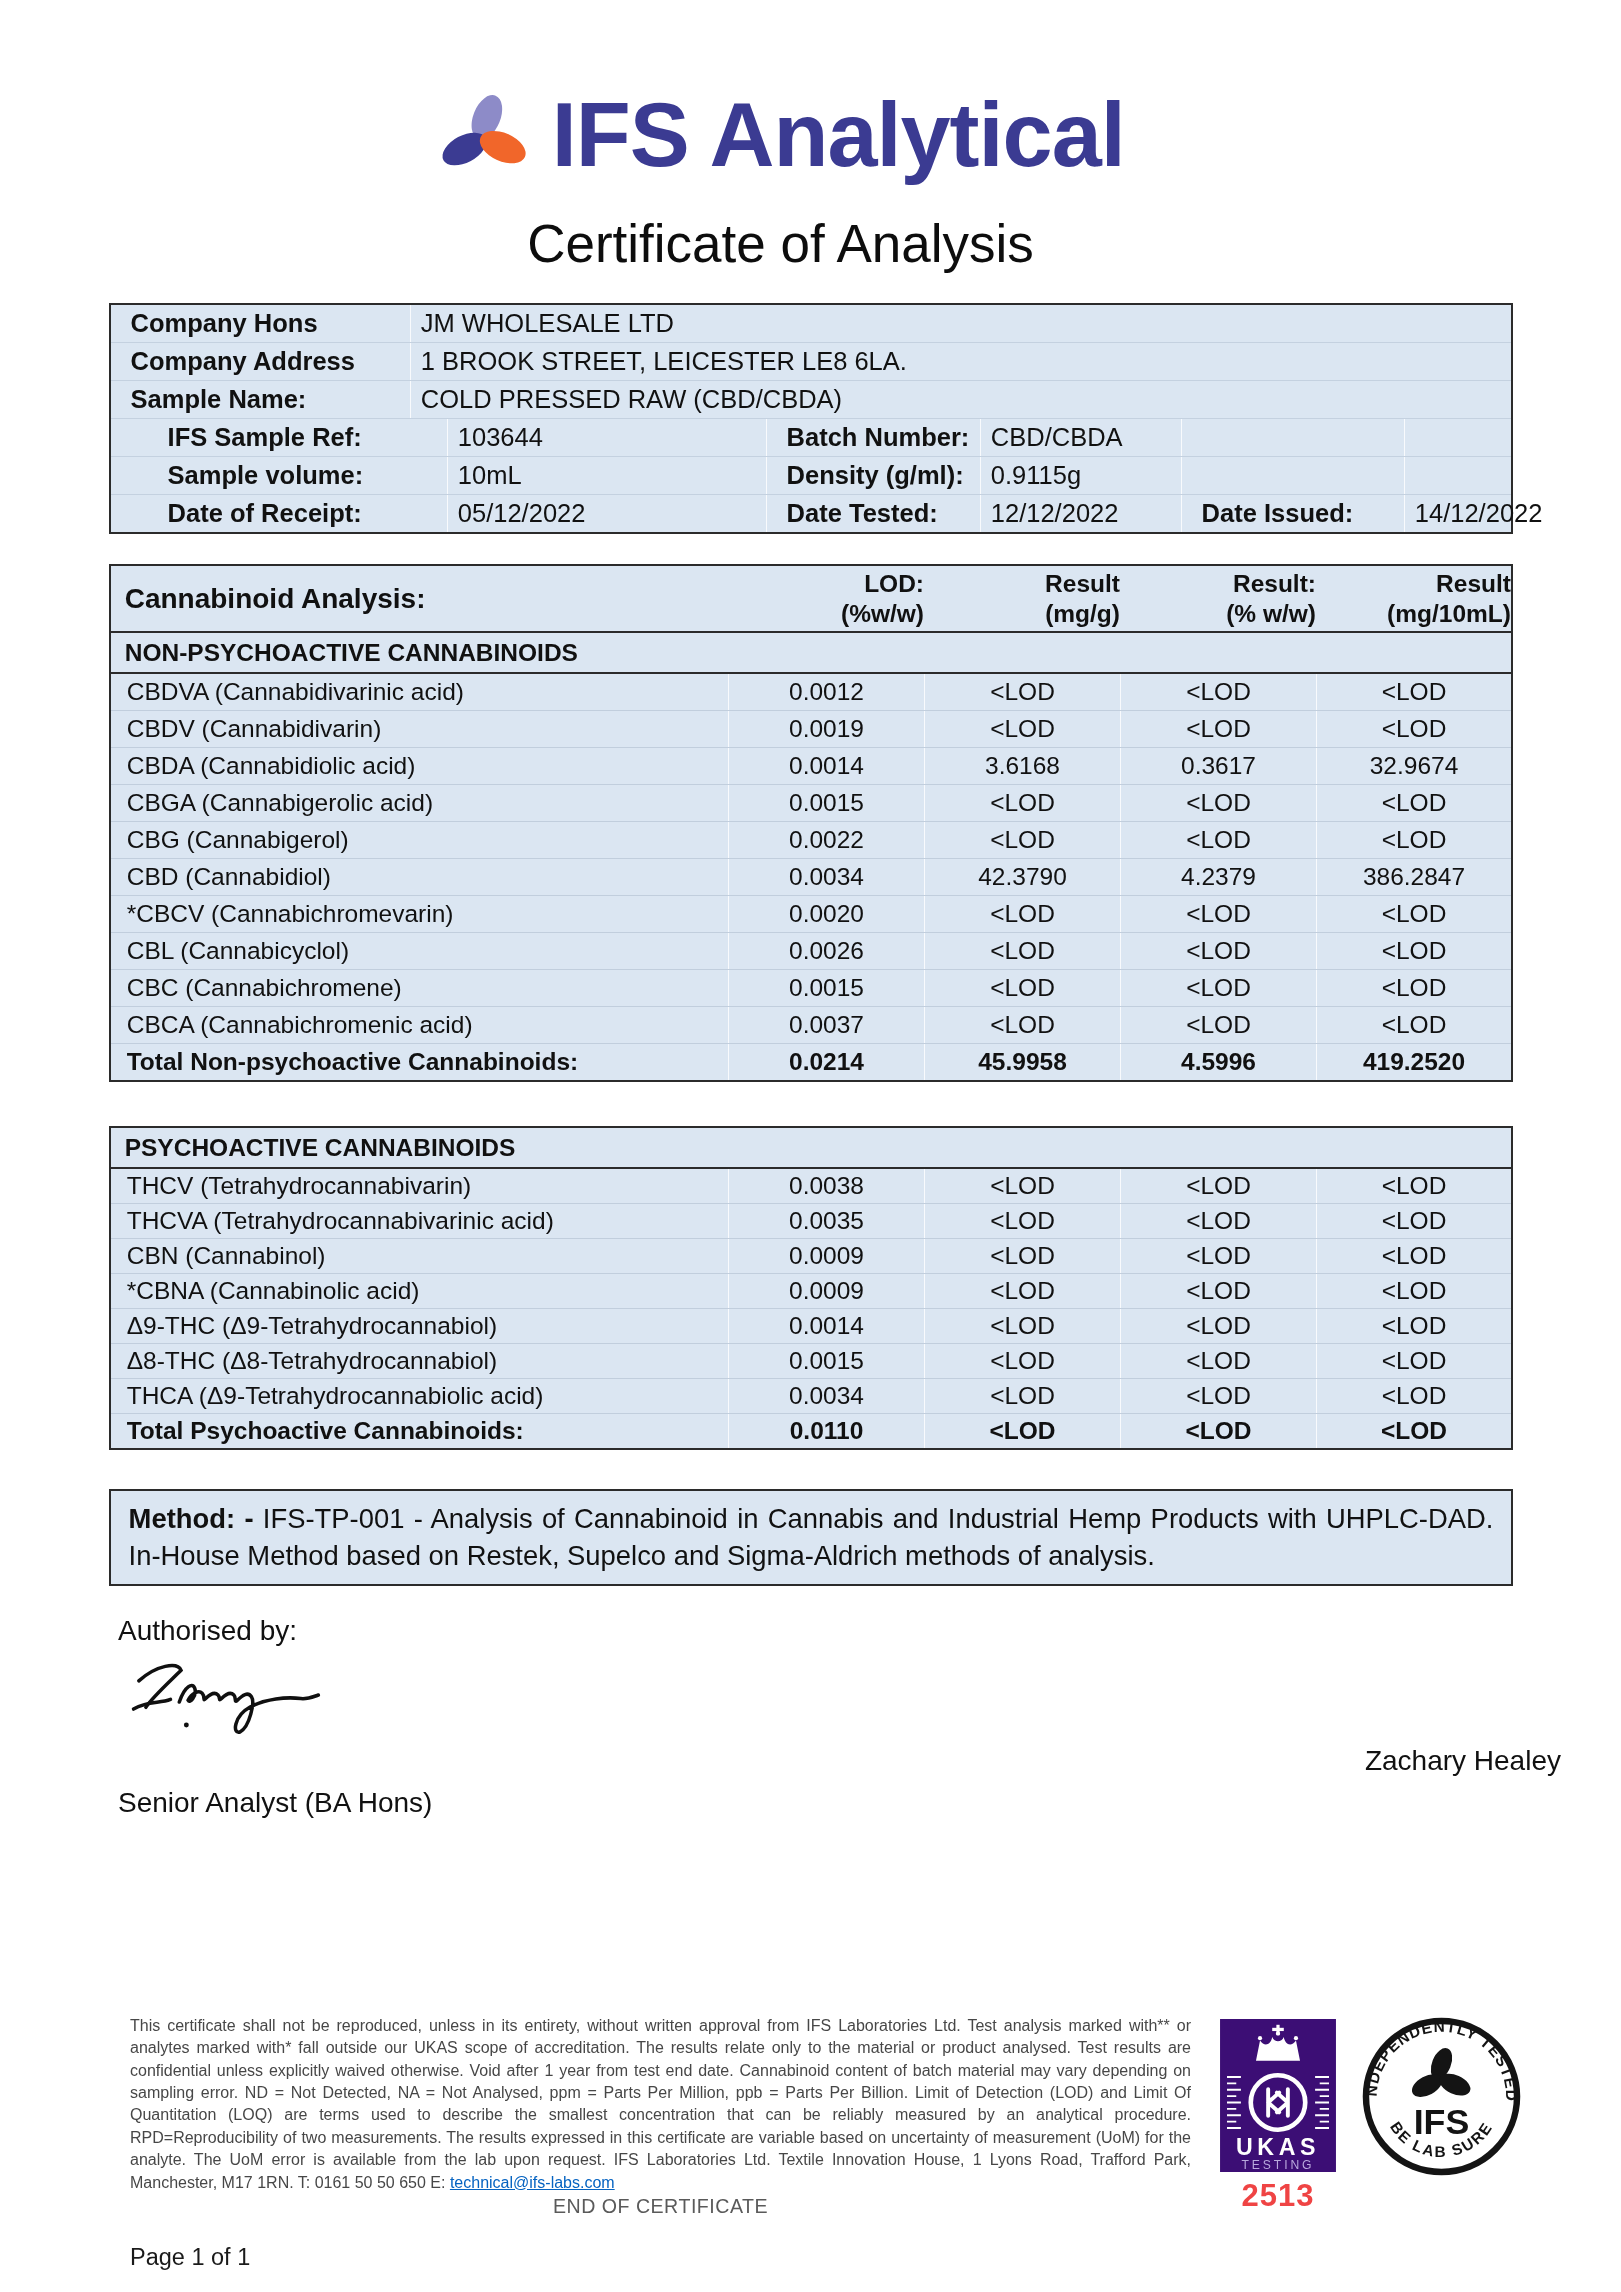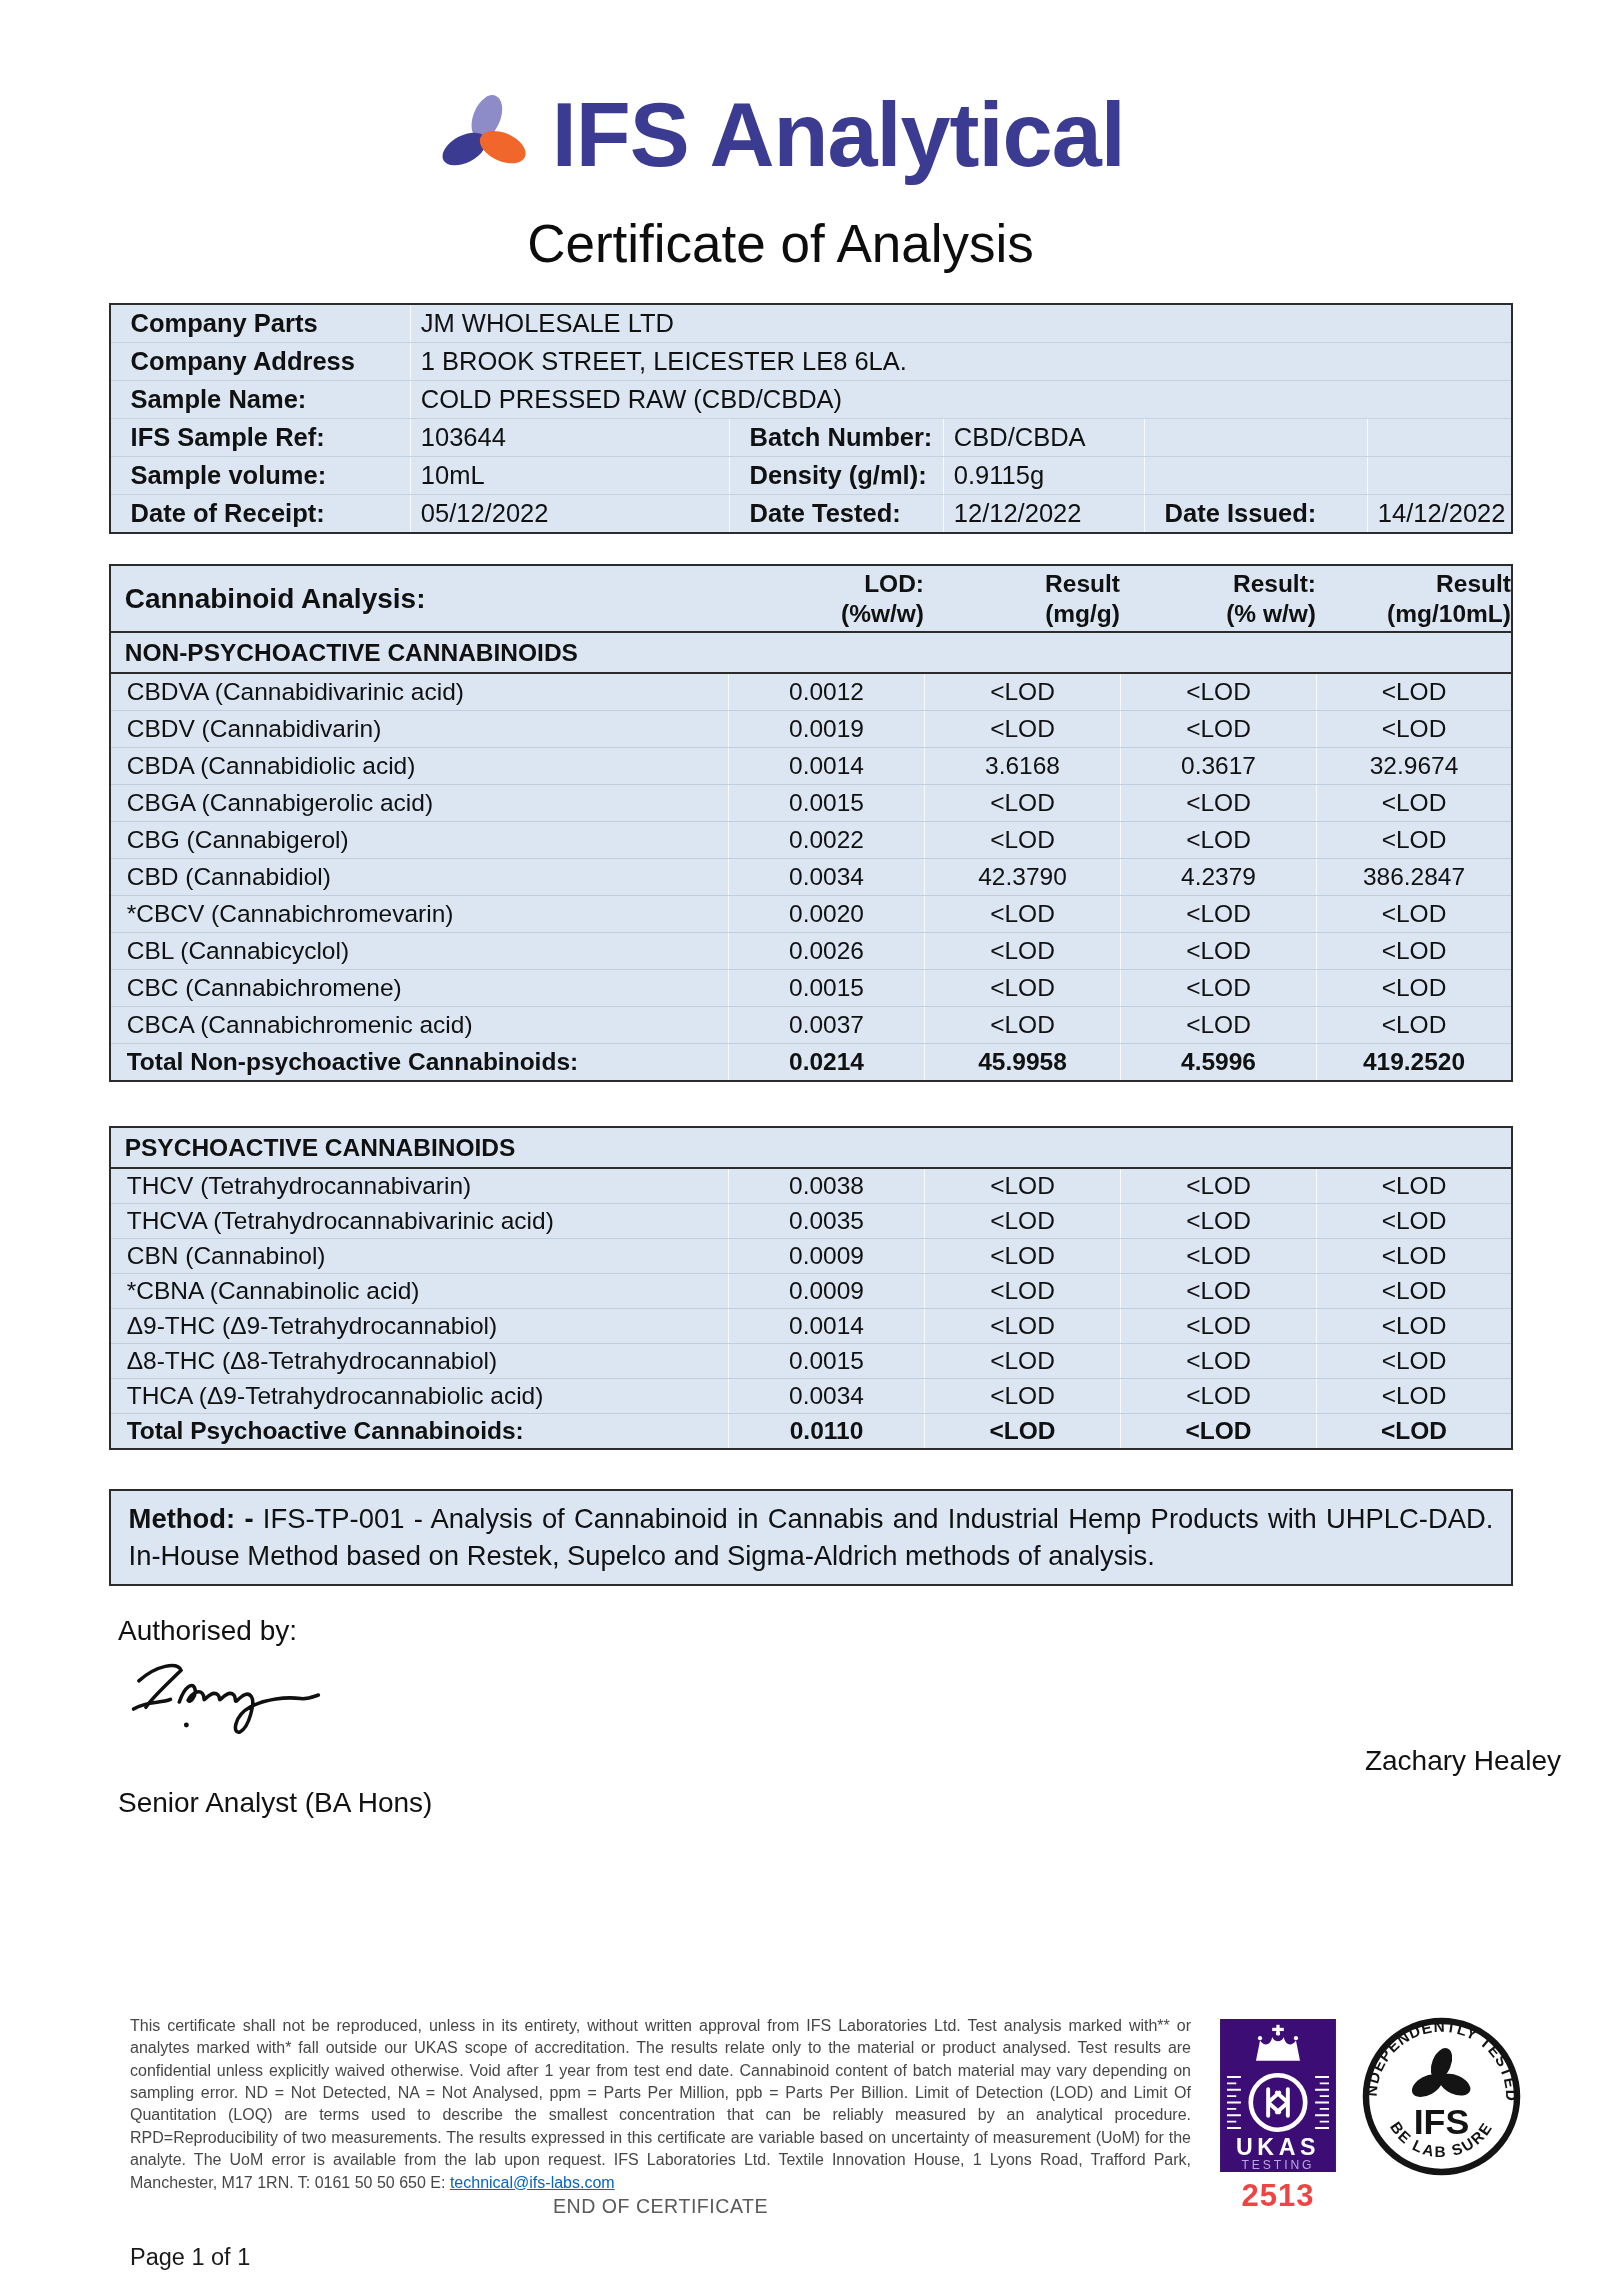--- a/index.html
+++ b/index.html
@@ -7,21 +7,21 @@
         font-family:"Liberation Sans",sans-serif;color:#111;border-radius:18px;}
   
   .brand{display:flex;justify-content:center;align-items:center;gap:17.6px;padding-top:90px;}
   .brand-icon{width:98px;height:84px;}
   .brand-text{font-size:90px;font-weight:bold;color:#3b3b92;letter-spacing:-1px;line-height:1;}
   .cert-title{margin:33px 0 0 0;text-align:center;font-size:53px;font-weight:400;color:#0d0d0d;}
   
   .info-table{width:1404px;margin:29px 0 0 109px;background:#dbe6f2;border:2.9px solid #2b2b2b;box-sizing:border-box;}
   .irow{display:grid;min-height:37px;align-items:center;font-size:25.5px;}
   .irow.full{grid-template-columns:299px auto;}
-  .irow.split{grid-template-columns:299px 319px 214px 201px 223px auto;}
+  .irow.split{grid-template-columns:299px 319px 214px 201px 223px auto;padding-left:37px;}
   .irow + .irow{border-top:1px solid rgba(115,135,160,.22);}
   .irow > div{padding-left:9.8px;height:100%;display:flex;align-items:center;}
   .irow > div + div{border-left:1px solid rgba(255,255,255,.8);}
   .ilabel{font-weight:bold;padding-left:19.6px !important;}
   
   .atable{width:1404px;margin-left:109px;background:#dbe6f2;border:2.9px solid #2b2b2b;box-sizing:border-box;}
   .t1{margin-top:30px;}
   .t2{margin-top:44px;}
   .ahead{display:grid;grid-template-columns:617px 196px 196px 196px auto;min-height:65px;
          border-bottom:2.5px solid #2b2b2b;align-items:center;}
@@ -70,21 +70,21 @@
       <ellipse cx="28" cy="60" rx="25.5" ry="14.5" fill="#3b3b92" transform="rotate(-28 28 60)"></ellipse>
       <ellipse cx="69" cy="58" rx="26" ry="15" fill="#f1662a" transform="rotate(24 69 58)"></ellipse>
     </svg>
     <div class="brand-text">IFS Analytical</div>
   </header>
 
   <h1 class="cert-title">Certificate of Analysis</h1>
 
   <section class="info-table" id="infoTable">
       <div class="irow full">
-        <div class="ilabel">Company Parts</div>
+        <div class="ilabel">Company Hons</div>
         <div>JM WHOLESALE LTD</div>
       </div>
       <div class="irow full">
         <div class="ilabel">Company Address</div>
         <div>1 BROOK STREET, LEICESTER LE8 6LA.</div>
       </div>
       <div class="irow full">
         <div class="ilabel">Sample Name:</div>
         <div>COLD PRESSED RAW (CBD/CBDA)</div>
       </div>

